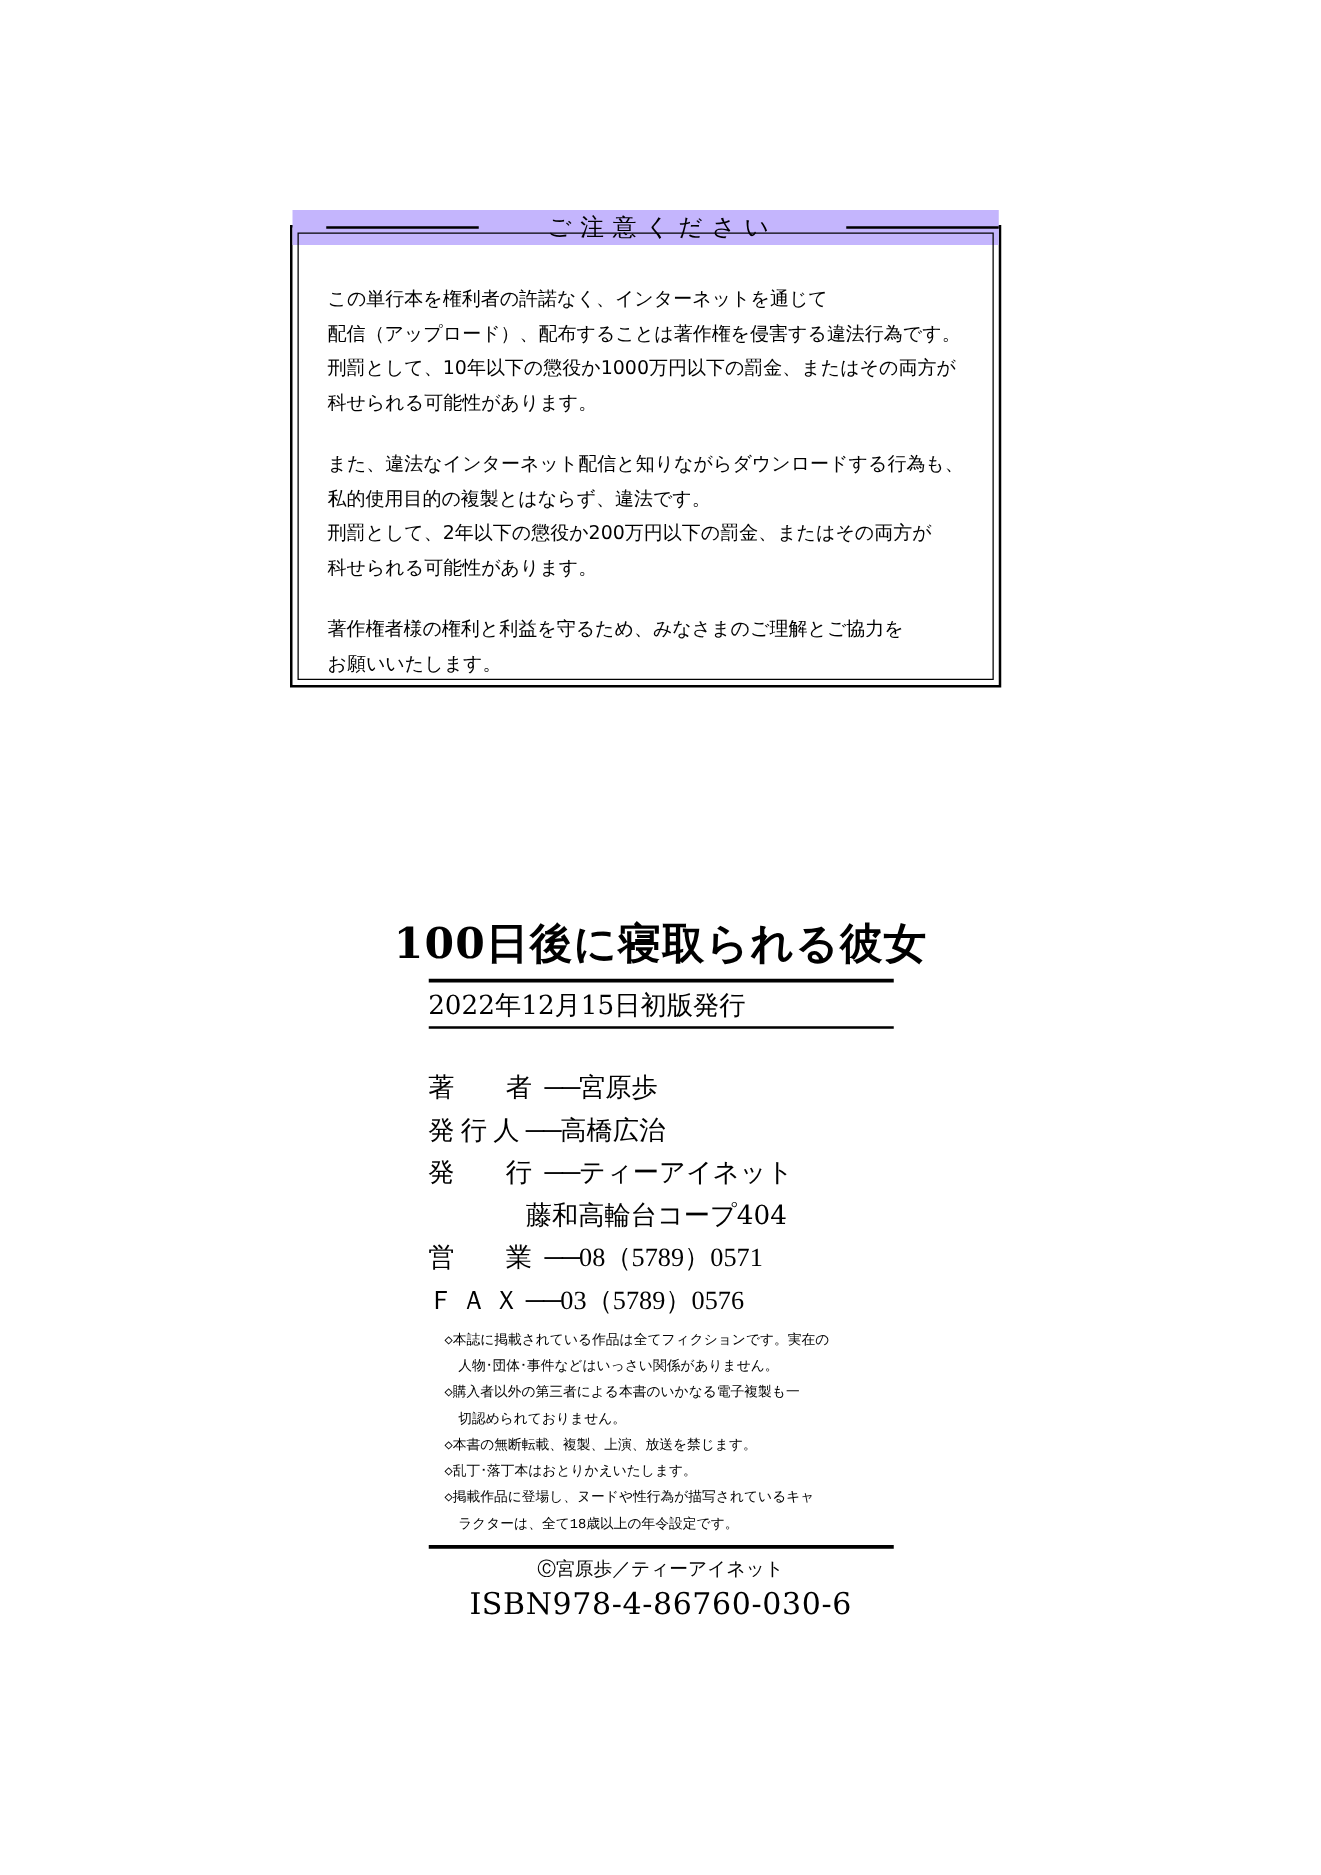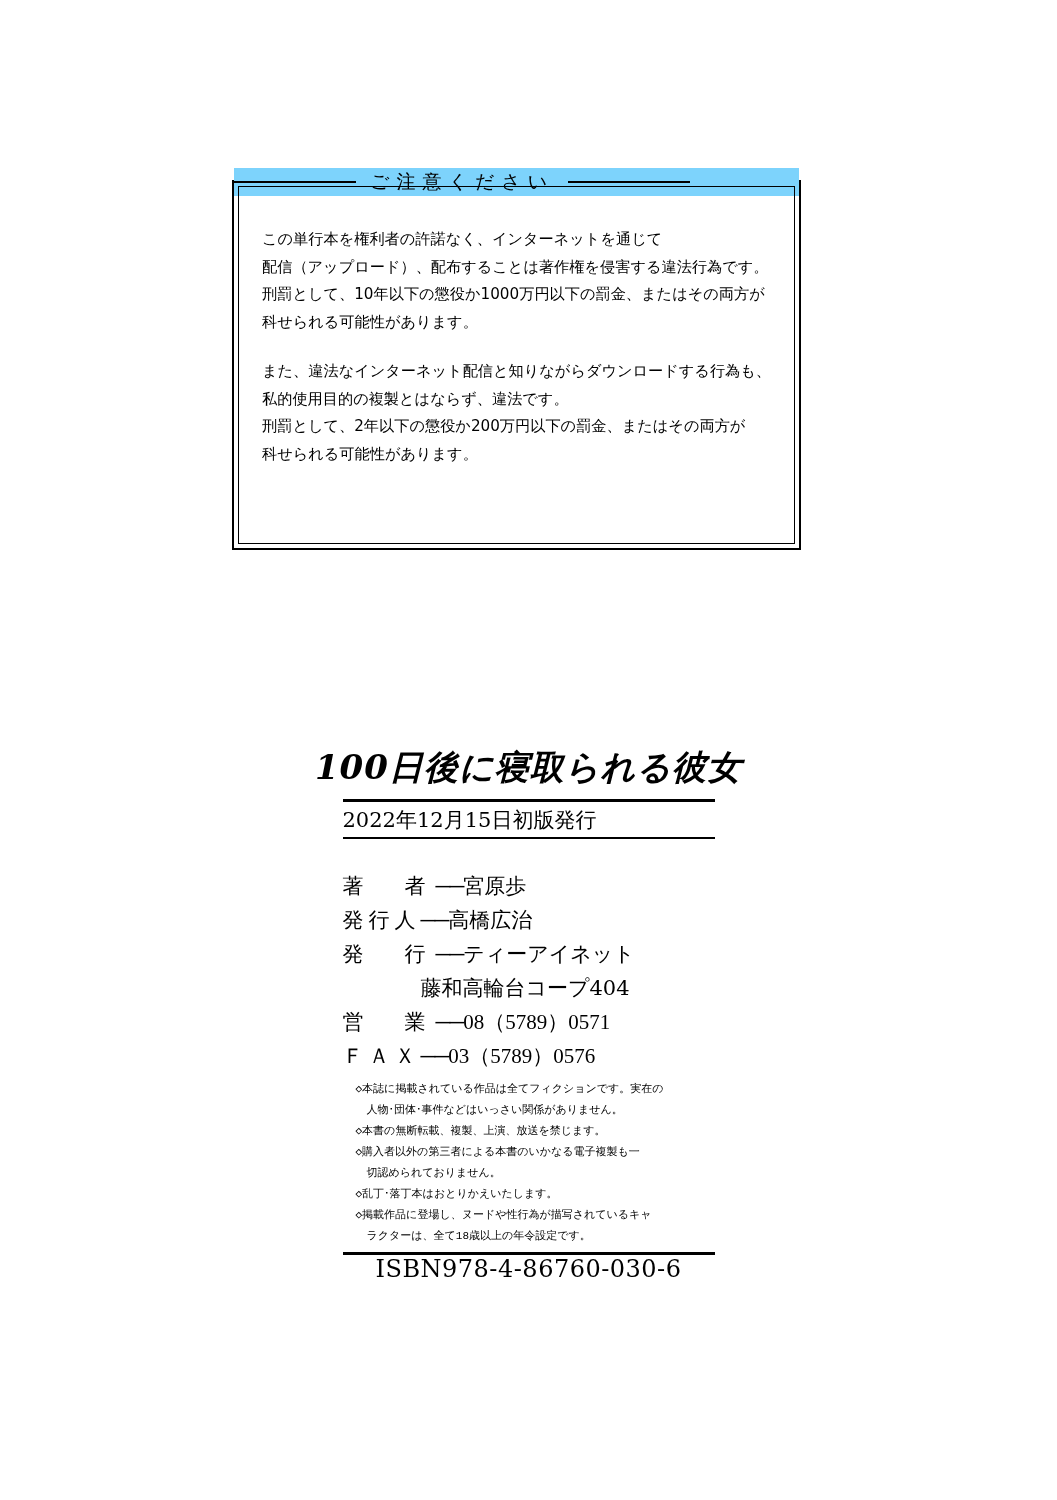--- a/index.html
+++ b/index.html
@@ -36,23 +36,24 @@
     border: 1px solid #000;
     pointer-events: none;
   }
   .notice-title-wrap {
     position: absolute;
     left: 0;
     top: -14px;
     width: 100%;
     display: flex;
     align-items: center;
-    justify-content: flex-start;
-    background: #7dd3fc;
+    justify-content: flex-end;
+    background: #c4b5fd;
     height: 28px;
+    gap: 41px;
   }
   .notice-title-wrap .rule {
     height: 0;
     border-top: 2px solid #000;
     width: 122px;
   }
   .notice-title {
     font-family: "DejaVu Sans", "Liberation Sans", sans-serif;
     font-size: 19px;
     letter-spacing: 7px;
@@ -81,22 +82,21 @@
     top: 735px;
     width: 100%;
   }
   .colophon-title {
     text-align: center;
     font-family: "DejaVu Serif", "Liberation Serif", serif;
     font-weight: bold;
     font-size: 34px;
     letter-spacing: 1px;
     line-height: 40px;
-    margin: 12px;
-    font-style: italic;
+    margin: 0;
   }
   .rule-thick {
     width: 372px;
     margin: 8px auto 0 auto;
     border-top: 3px solid #000;
   }
   .pubdate {
     width: 372px;
     margin: 0 auto;
     text-align: left;
@@ -184,20 +184,22 @@
   </div>
   <div class="notice-body">
     <p style="white-space: pre-line;">この単行本を権利者の許諾なく、インターネットを通じて
 配信（アップロード）、配布することは著作権を侵害する違法行為です。
 刑罰として、10年以下の懲役か1000万円以下の罰金、またはその両方が
 科せられる可能性があります。</p>
     <p style="white-space: pre-line;">また、違法なインターネット配信と知りながらダウンロードする行為も、
 私的使用目的の複製とはならず、違法です。
 刑罰として、2年以下の懲役か200万円以下の罰金、またはその両方が
 科せられる可能性があります。</p>
+    <p style="white-space: pre-line;">著作権者様の権利と利益を守るため、みなさまのご理解とご協力を
+お願いいたします。</p>
   </div>
 </div>
 
 <div class="colophon">
 
   <h1 class="colophon-title">100日後に寝取られる彼女</h1>
   <div class="rule-thick"></div>
   <div class="pubdate">2022年12月15日初版発行</div>
   <div class="rule-thin"></div>
 
@@ -226,23 +228,24 @@
     <div class="imprint-row">
       <span class="imprint-label wide">ＦＡＸ</span>
       <span class="imprint-dash">──</span>
       <span class="imprint-value">03（5789）0576</span>
     </div>
   </div>
 
   <div class="disclaimers">
     <div style="white-space: pre-line;">◇本誌に掲載されている作品は全てフィクションです。実在の
 　人物･団体･事件などはいっさい関係がありません。</div>
-    <div>◇本書の無断転載、複製、上演、放送を禁じます。</div>
     <div style="white-space: pre-line;">◇購入者以外の第三者による本書のいかなる電子複製も一
 　切認められておりません。</div>
+    <div>◇本書の無断転載、複製、上演、放送を禁じます。</div>
     <div>◇乱丁･落丁本はおとりかえいたします。</div>
     <div style="white-space: pre-line;">◇掲載作品に登場し、ヌードや性行為が描写されているキャ
 　ラクターは、全て18歳以上の年令設定です。</div>
   </div>
 
   <div class="rule-bottom"></div>
+  <div class="copyright">Ⓒ宮原歩／ティーアイネット</div>
   <div class="isbn">ISBN978-4-86760-030-6</div>
 </div>
 
 </body></html>

